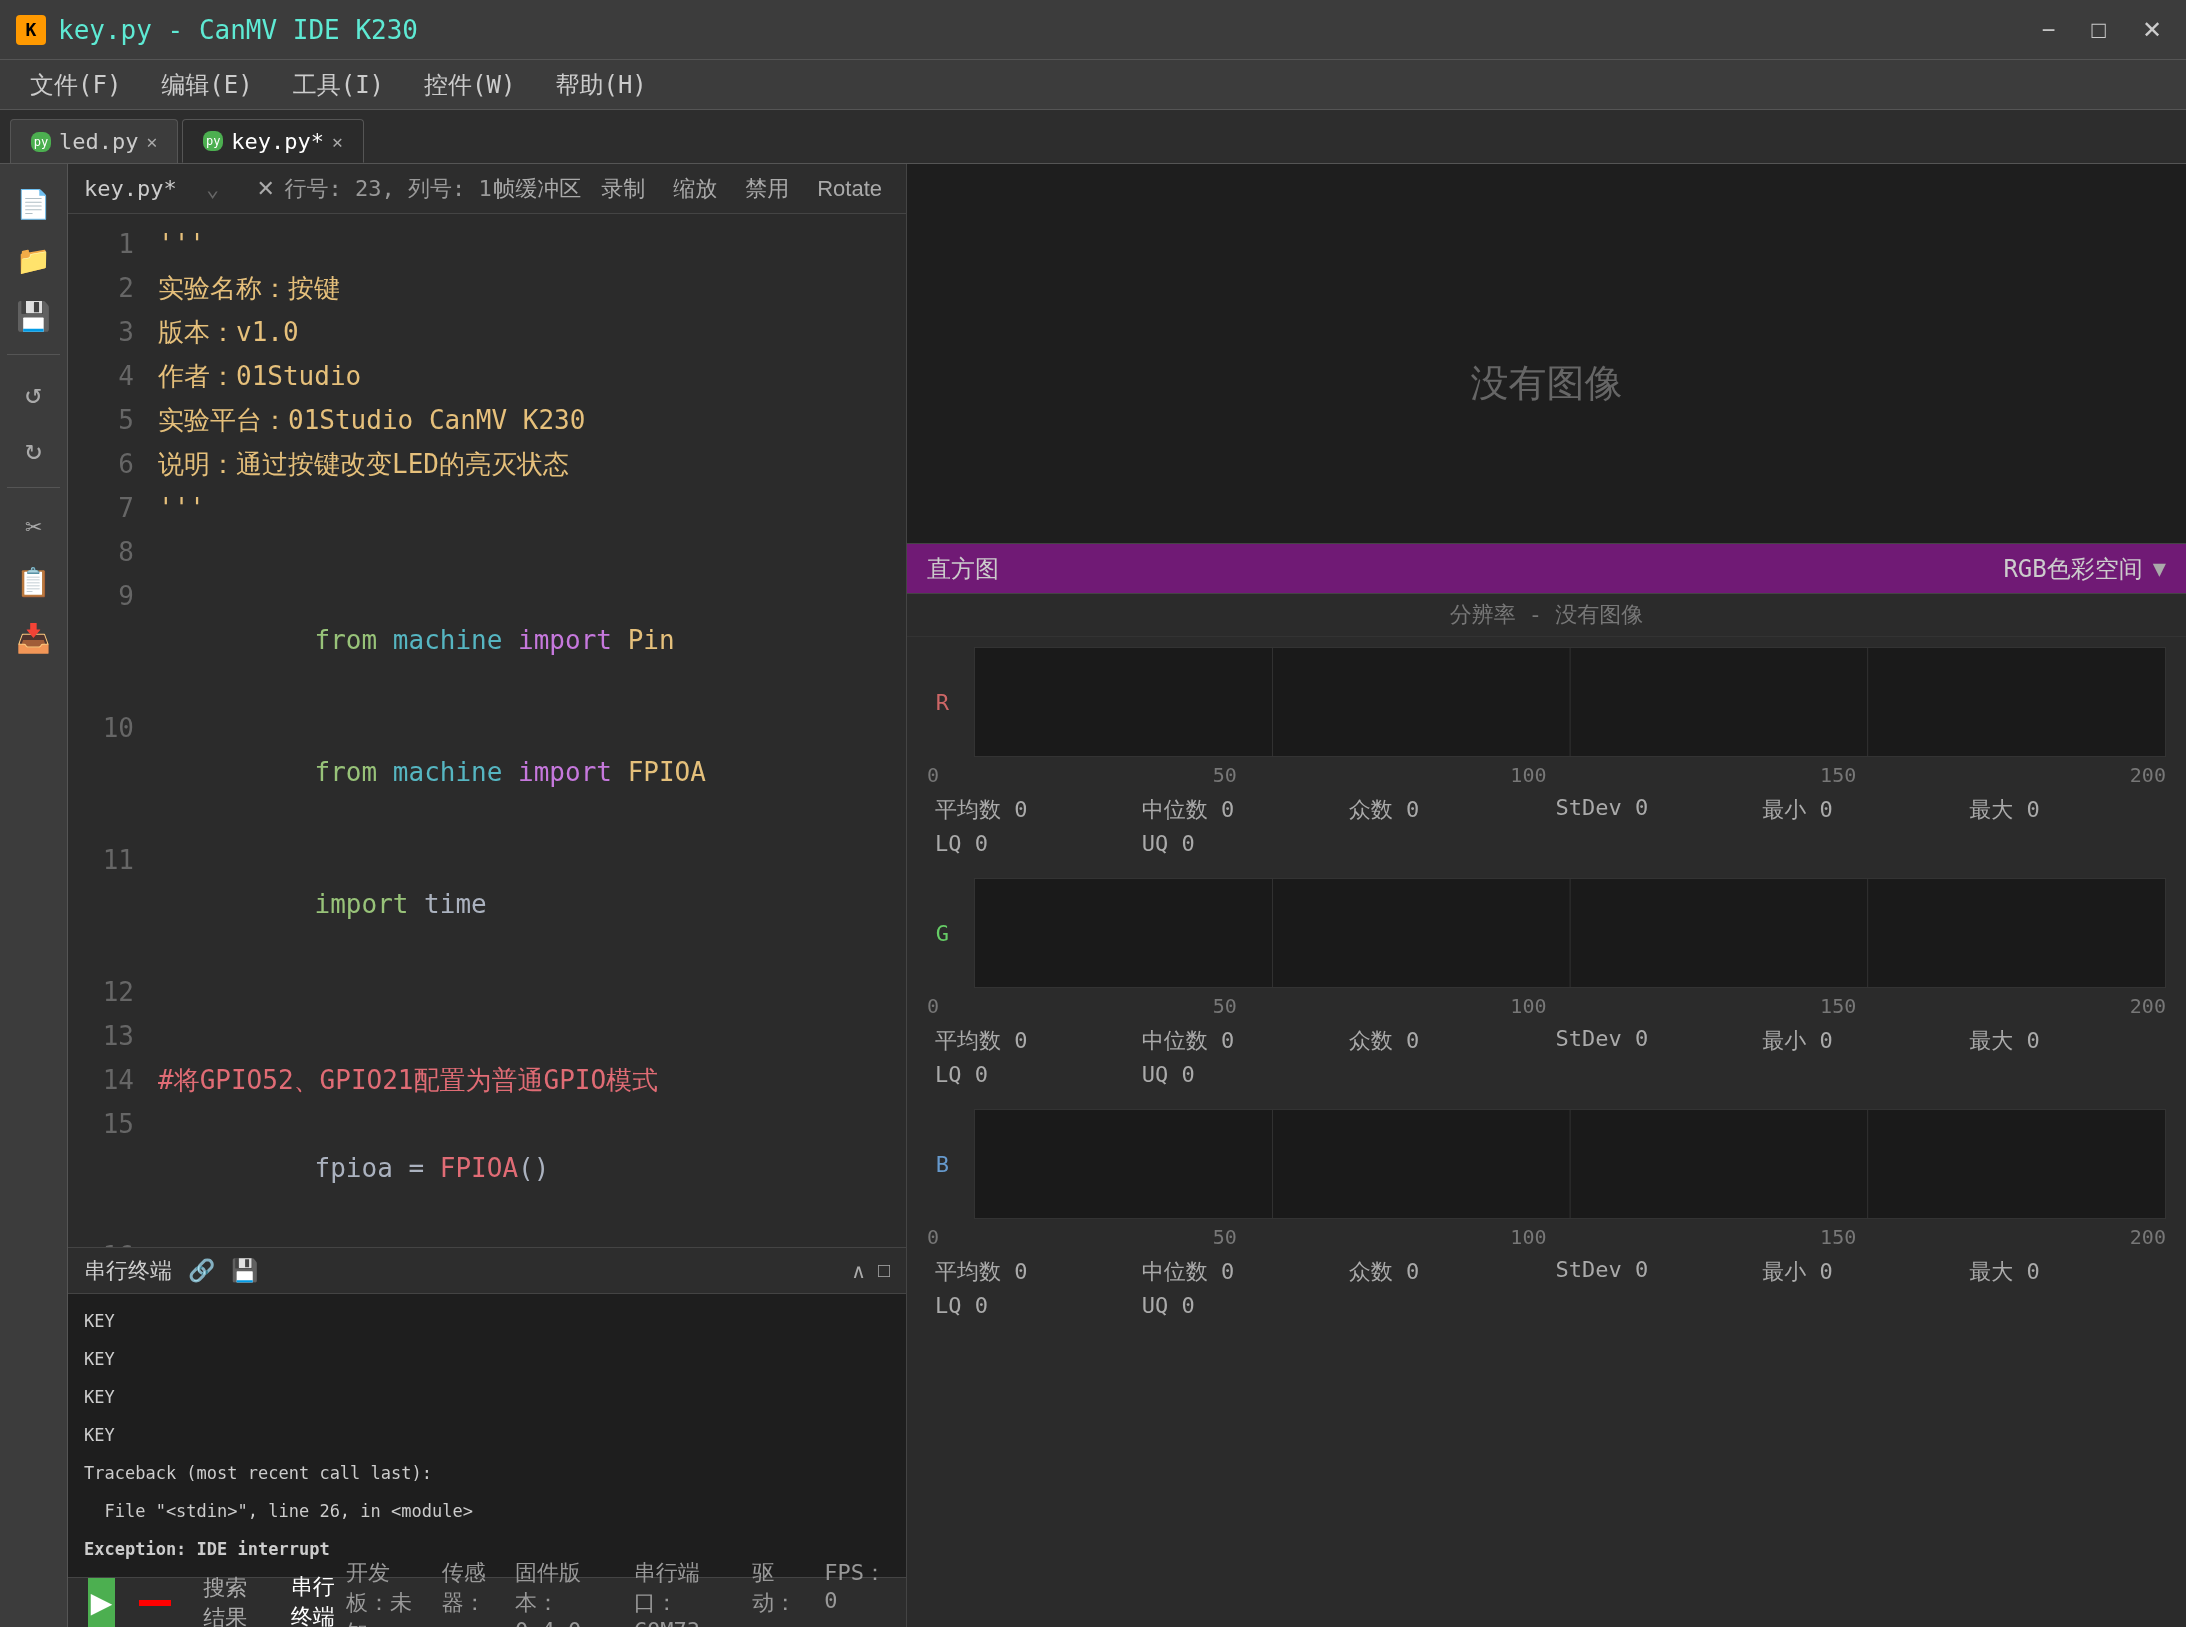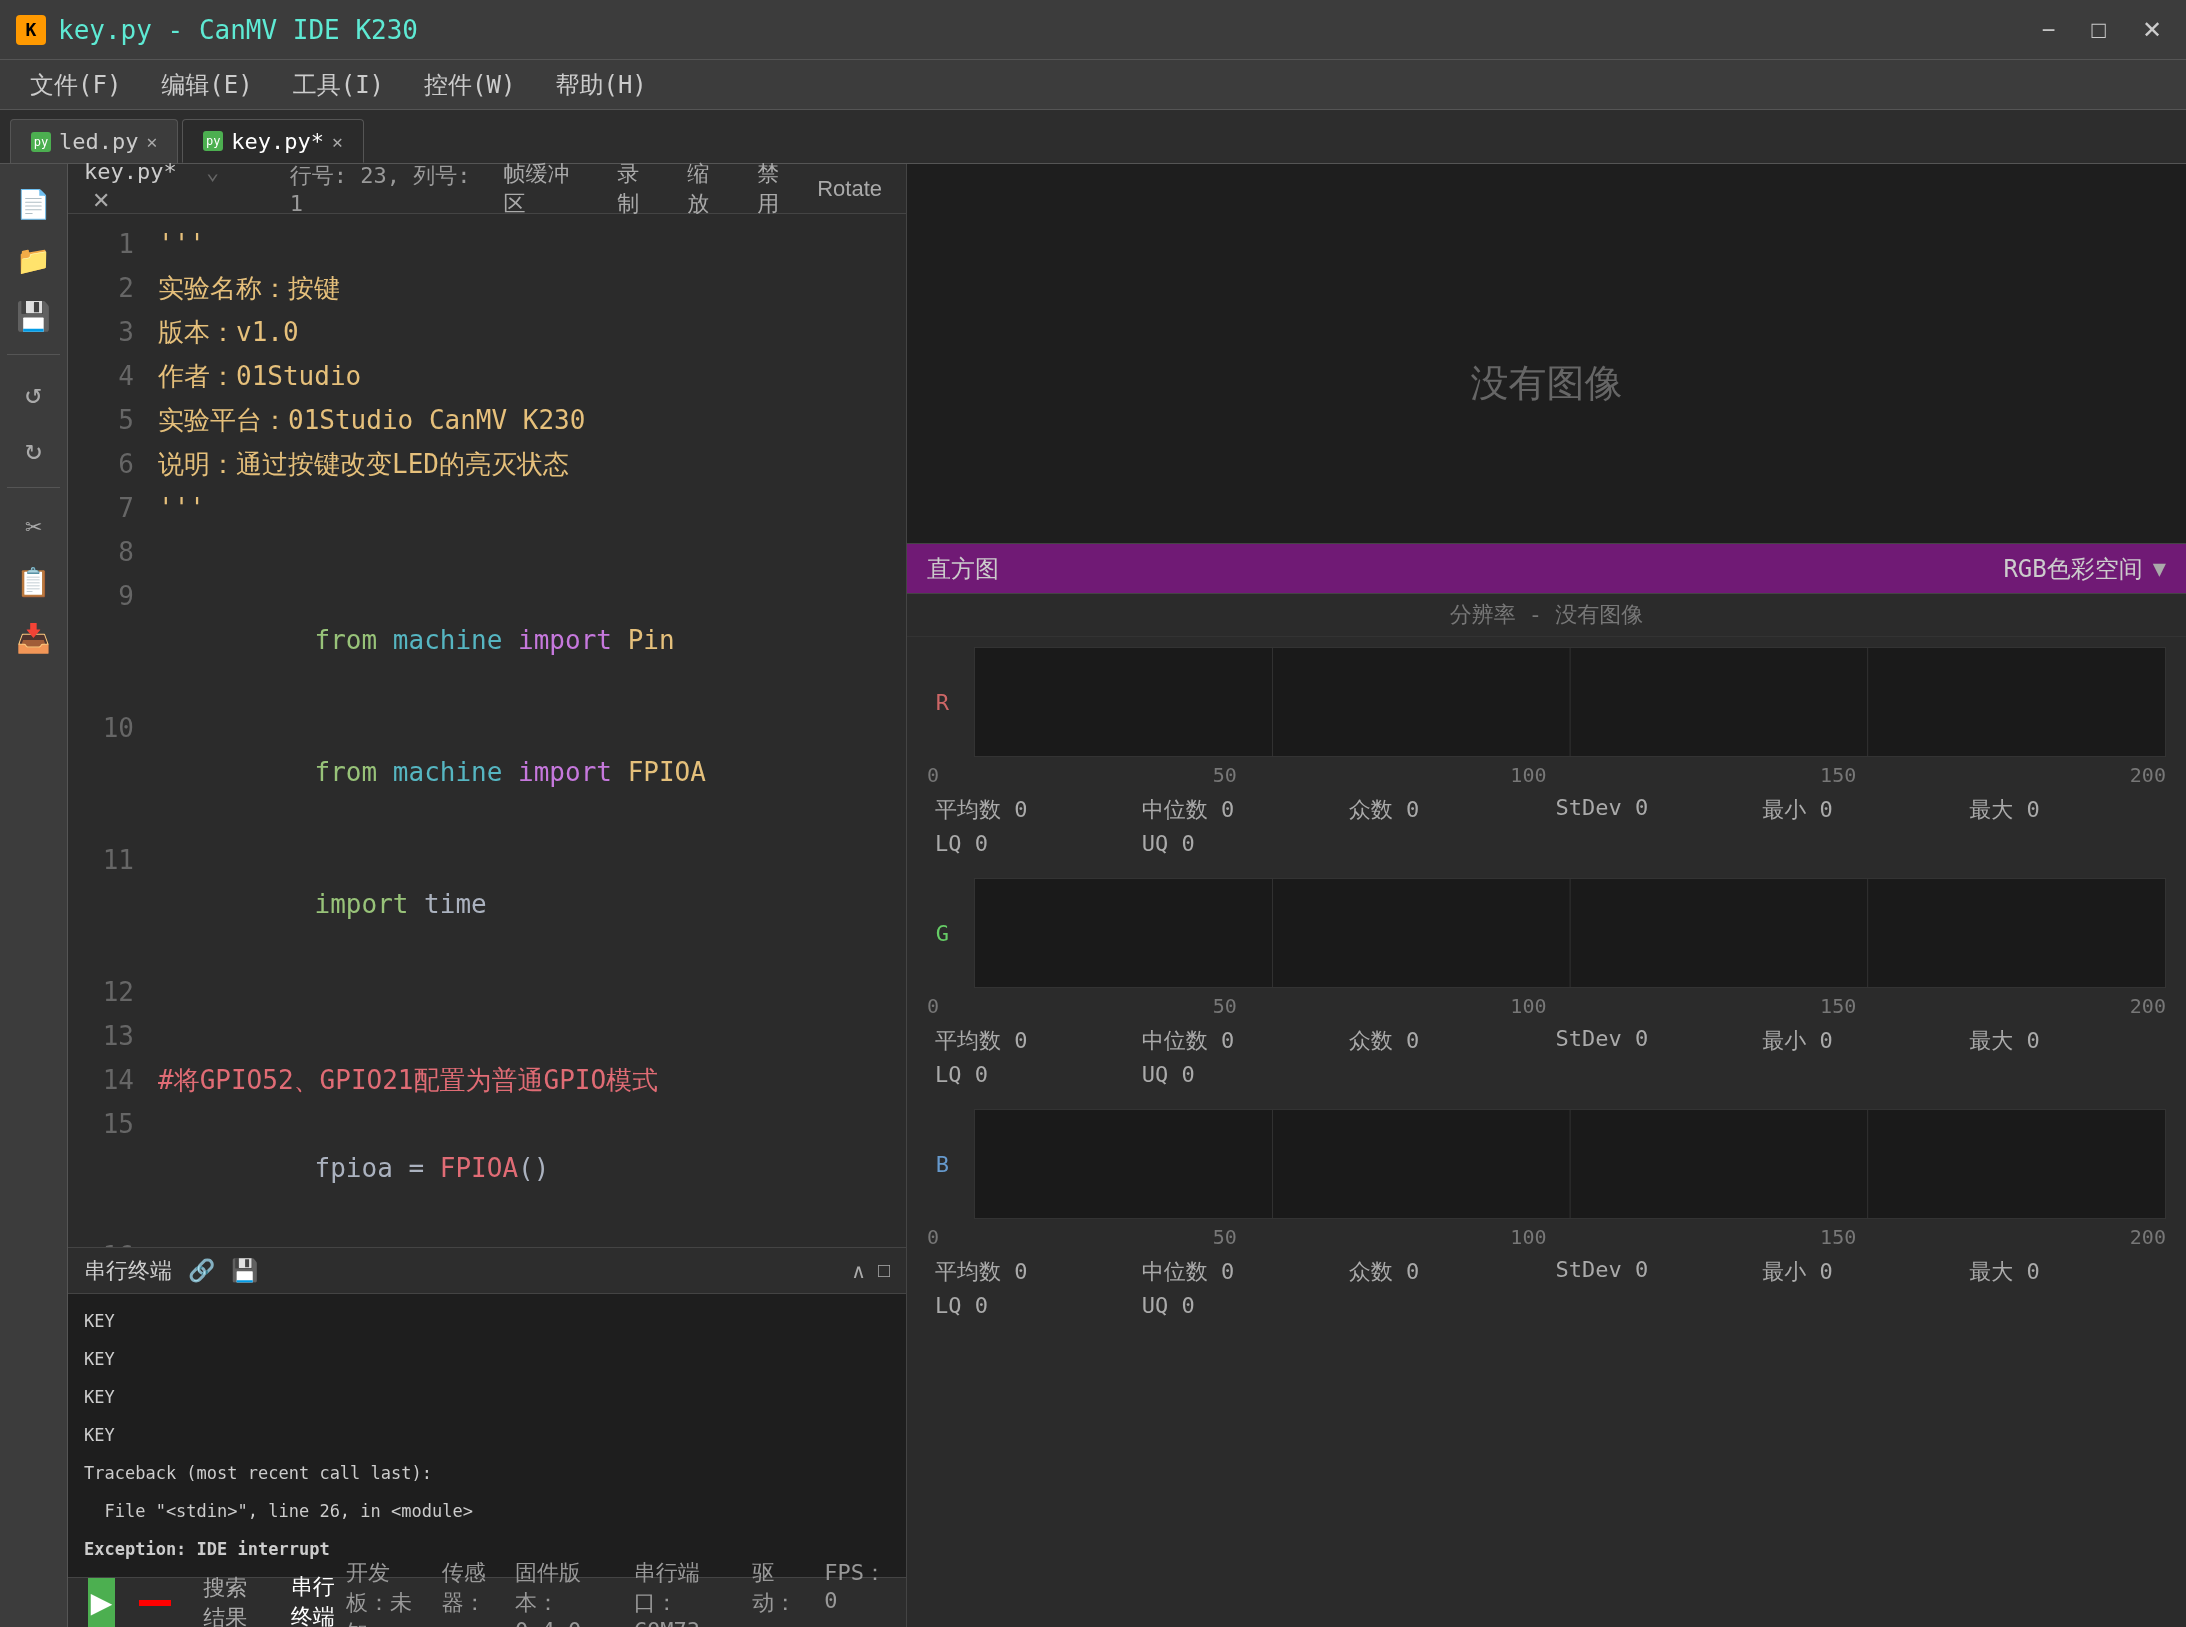--- a/index.html
+++ b/index.html
@@ -102,21 +102,21 @@
       border-bottom: 1px solid #2b2b2b;
     }
     .tab-close {
       font-size: 18px;
       color: #aaa;
       cursor: pointer;
     }
     .tab-icon {
       width: 20px; height: 20px;
       background: #4caf50;
-      border-radius: 3px;
+      border-radius: 8px;
       font-size: 12px;
       color: #fff;
       display: flex; align-items: center; justify-content: center;
     }
 
     
     #main-layout {
       display: flex;
       height: calc(1627px - 60px - 50px - 54px);
     }
@@ -152,21 +152,20 @@
     
     #editor-header {
       background: #2d2d2d;
       height: 50px;
       display: flex;
       align-items: center;
       justify-content: space-between;
       padding: 0 16px;
       border-bottom: 1px solid #444;
       font-size: 22px;
-      gap: 12px;
     }
     #editor-header-left { color: #ccc; }
     #editor-header-right { color: #999; font-size: 22px; }
     #editor-header-actions { display: flex; gap: 12px; align-items: center; }
     .hdr-btn {
       font-size: 22px;
       color: #aaa;
       cursor: pointer;
       background: none;
       border: none;

